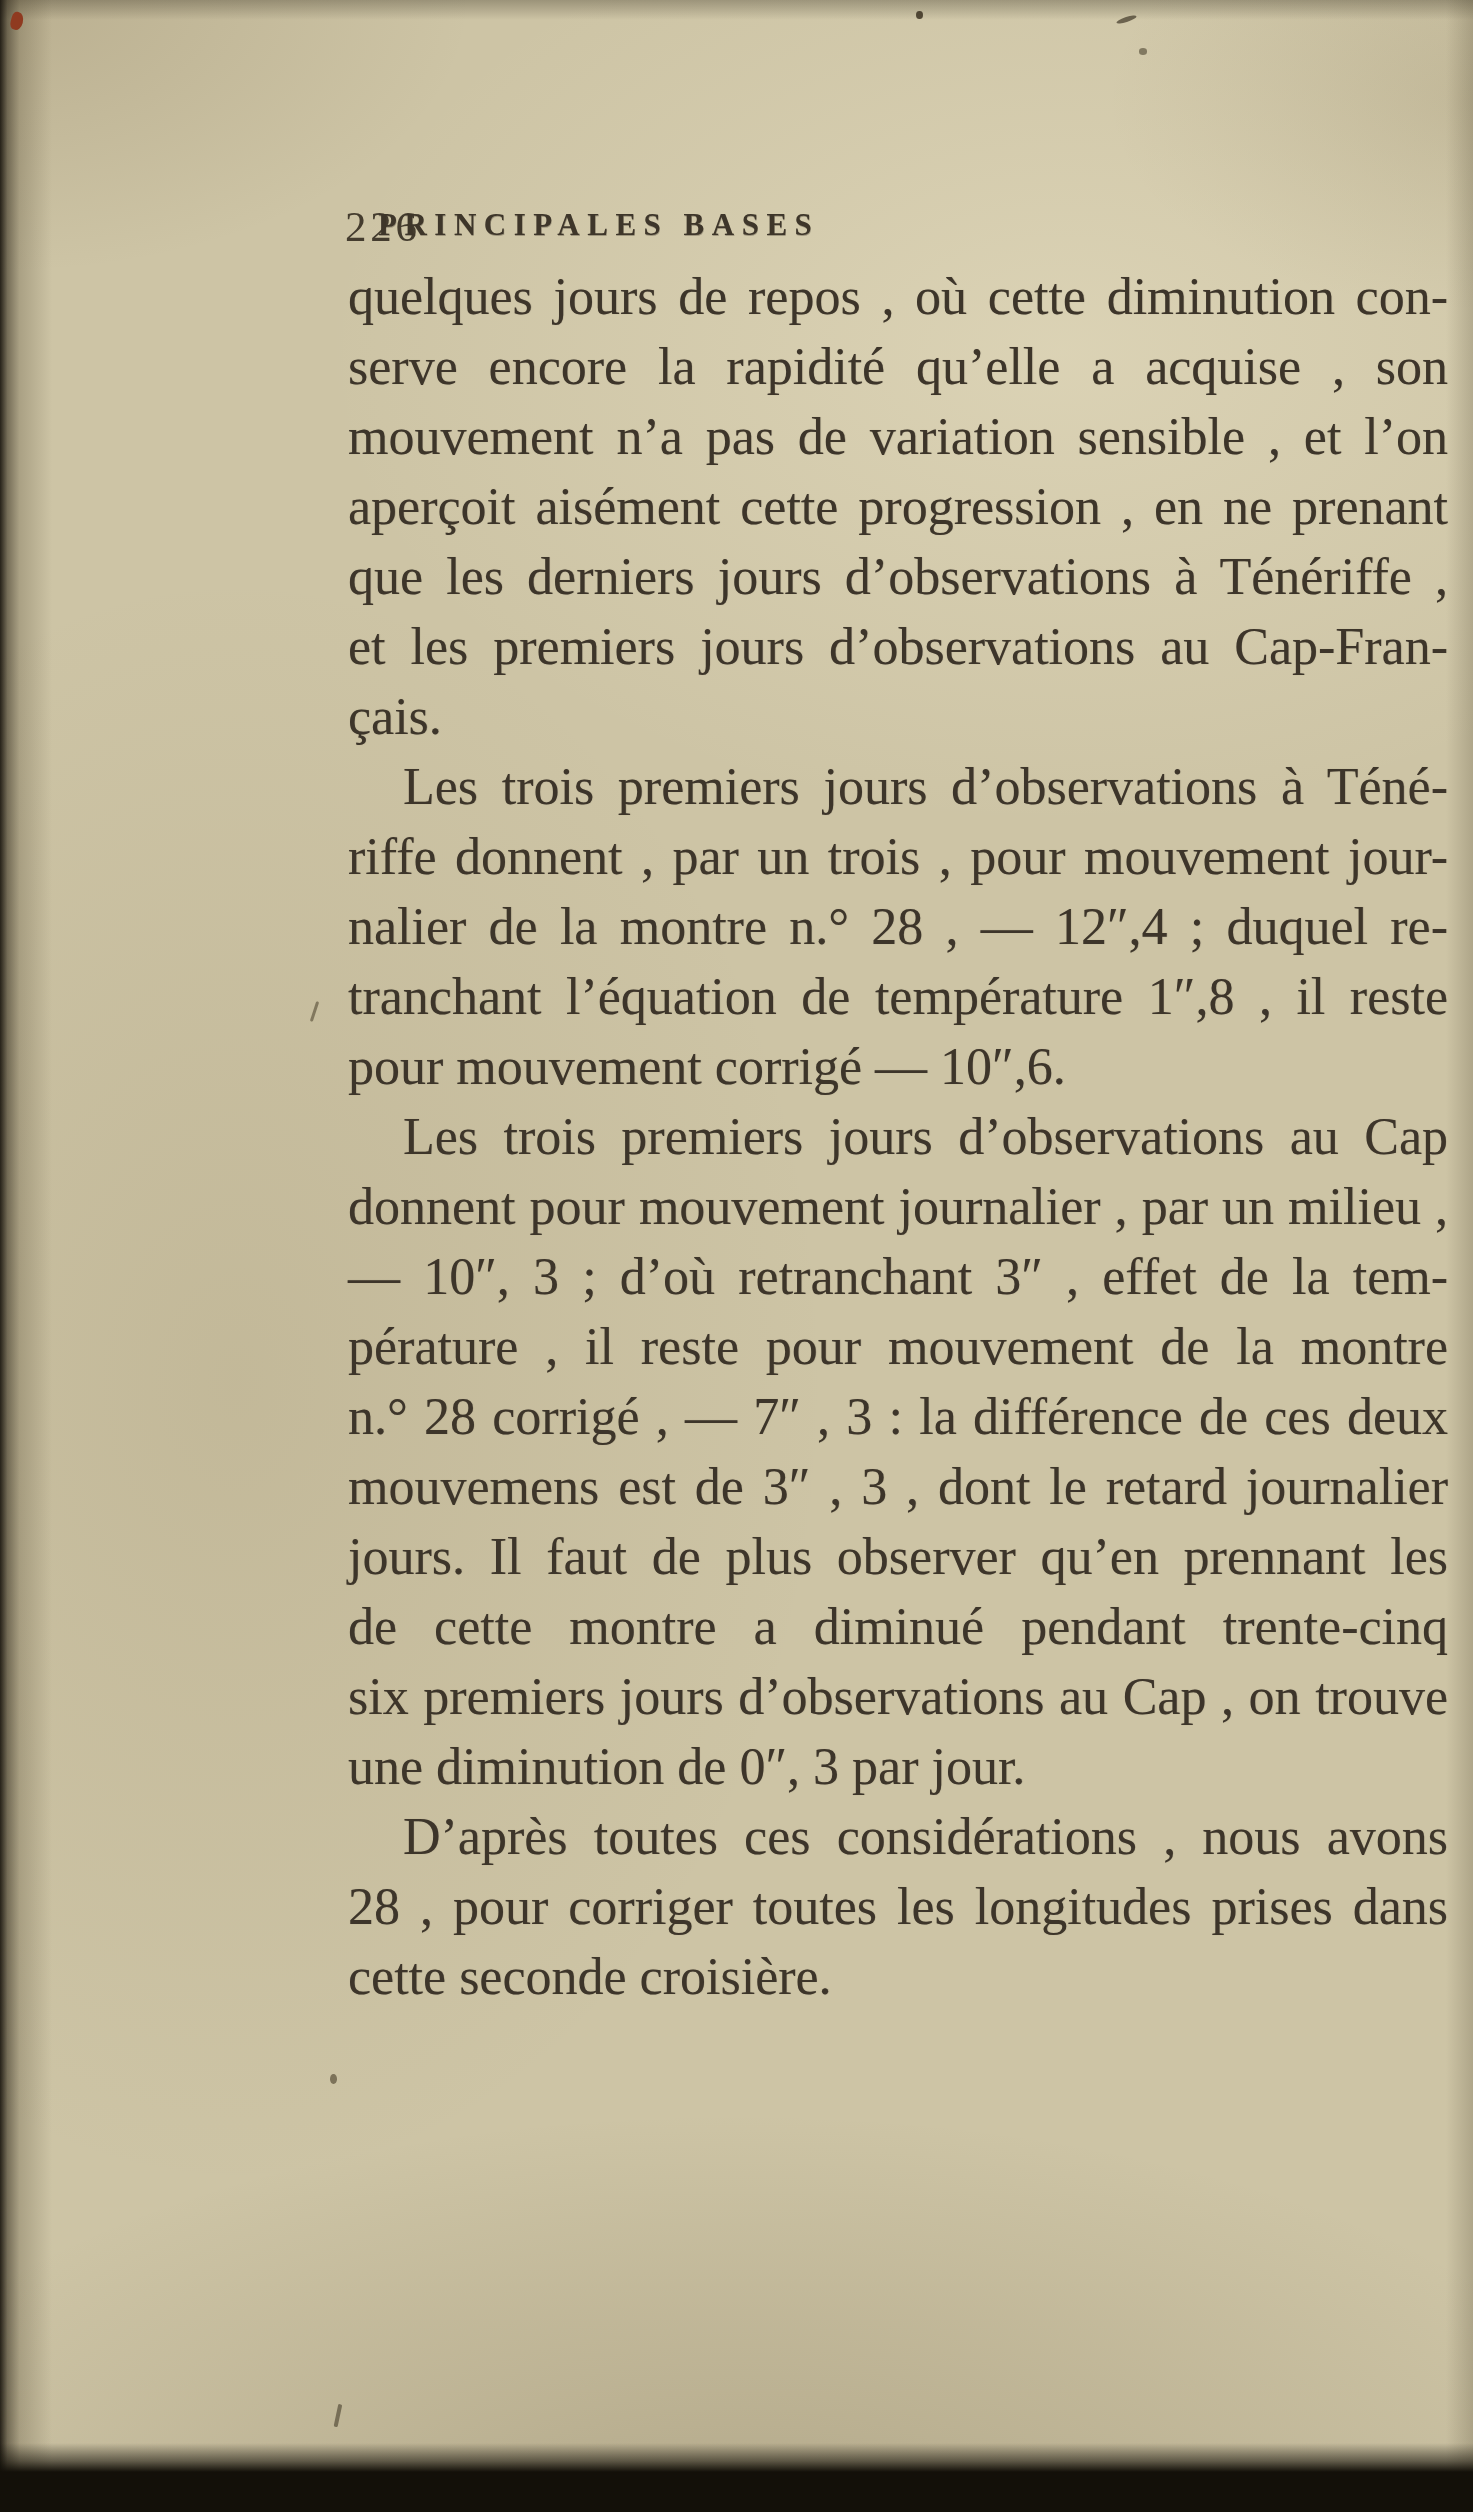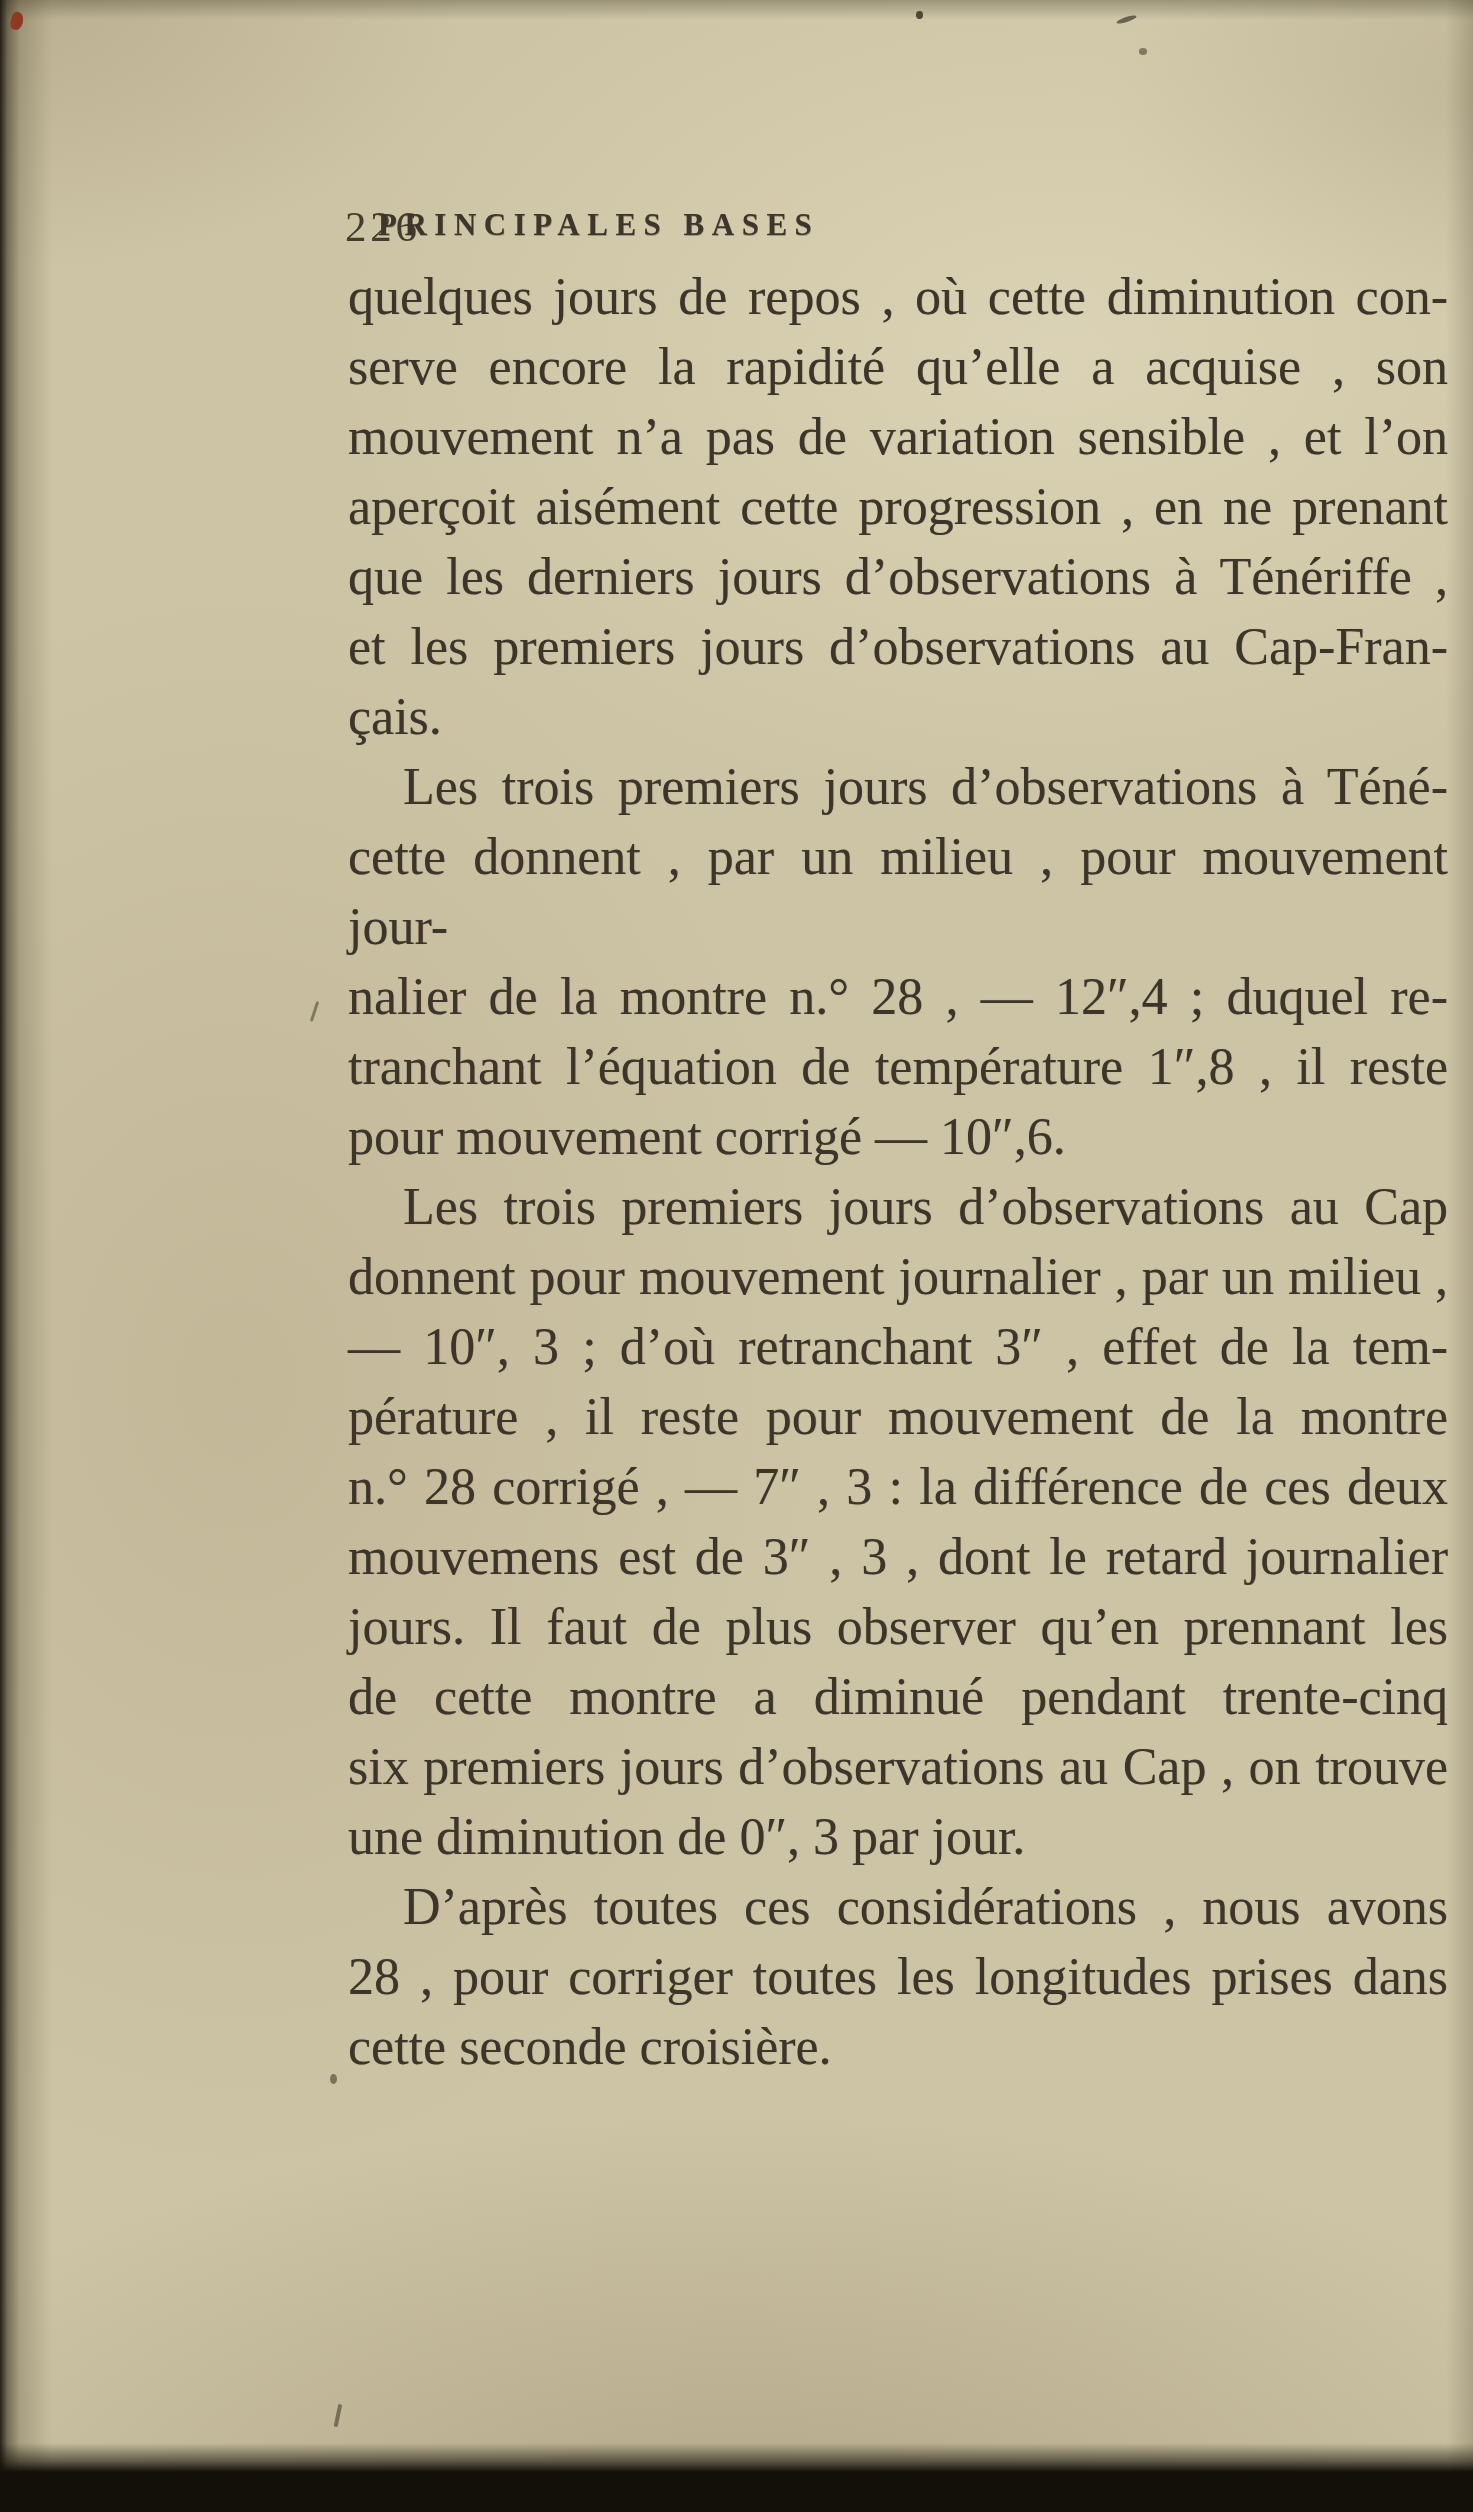--- a/index.html
+++ b/index.html
@@ -118,21 +118,21 @@
 
   <div class="page-body">
     <div class="line">quelques jours de repos , où cette diminution con-</div>
     <div class="line">serve encore la rapidité qu’elle a acquise , son</div>
     <div class="line">mouvement n’a pas de variation sensible , et l’on</div>
     <div class="line">aperçoit aisément cette progression , en ne prenant</div>
     <div class="line">que les derniers jours d’observations à Ténériffe ,</div>
     <div class="line">et les premiers jours d’observations au Cap-Fran-</div>
     <div class="line last">çais.</div>
     <div class="line indent">Les trois premiers jours d’observations à Téné-</div>
-    <div class="line">cette donnent , par un milieu , pour mouvement jour-</div>
+    <div class="line">riffe donnent , par un trois , pour mouvement jour-</div>
     <div class="line">nalier de la montre n.° 28 , — 12″,4 ; duquel re-</div>
     <div class="line">tranchant l’équation de température 1″,8 , il reste</div>
     <div class="line last">pour mouvement corrigé — 10″,6.</div>
     <div class="line indent">Les trois premiers jours d’observations au Cap</div>
     <div class="line">donnent pour mouvement journalier , par un milieu ,</div>
     <div class="line">— 10″, 3 ; d’où retranchant 3″ , effet de la tem-</div>
     <div class="line">pérature , il reste pour mouvement de la montre</div>
     <div class="line">n.° 28 corrigé , — 7″ , 3 : la différence de ces deux</div>
     <div class="line">mouvemens est de 3″ , 3 , dont le retard journalier</div>
     <div class="line">jours. Il faut de plus observer qu’en prennant les</div>

